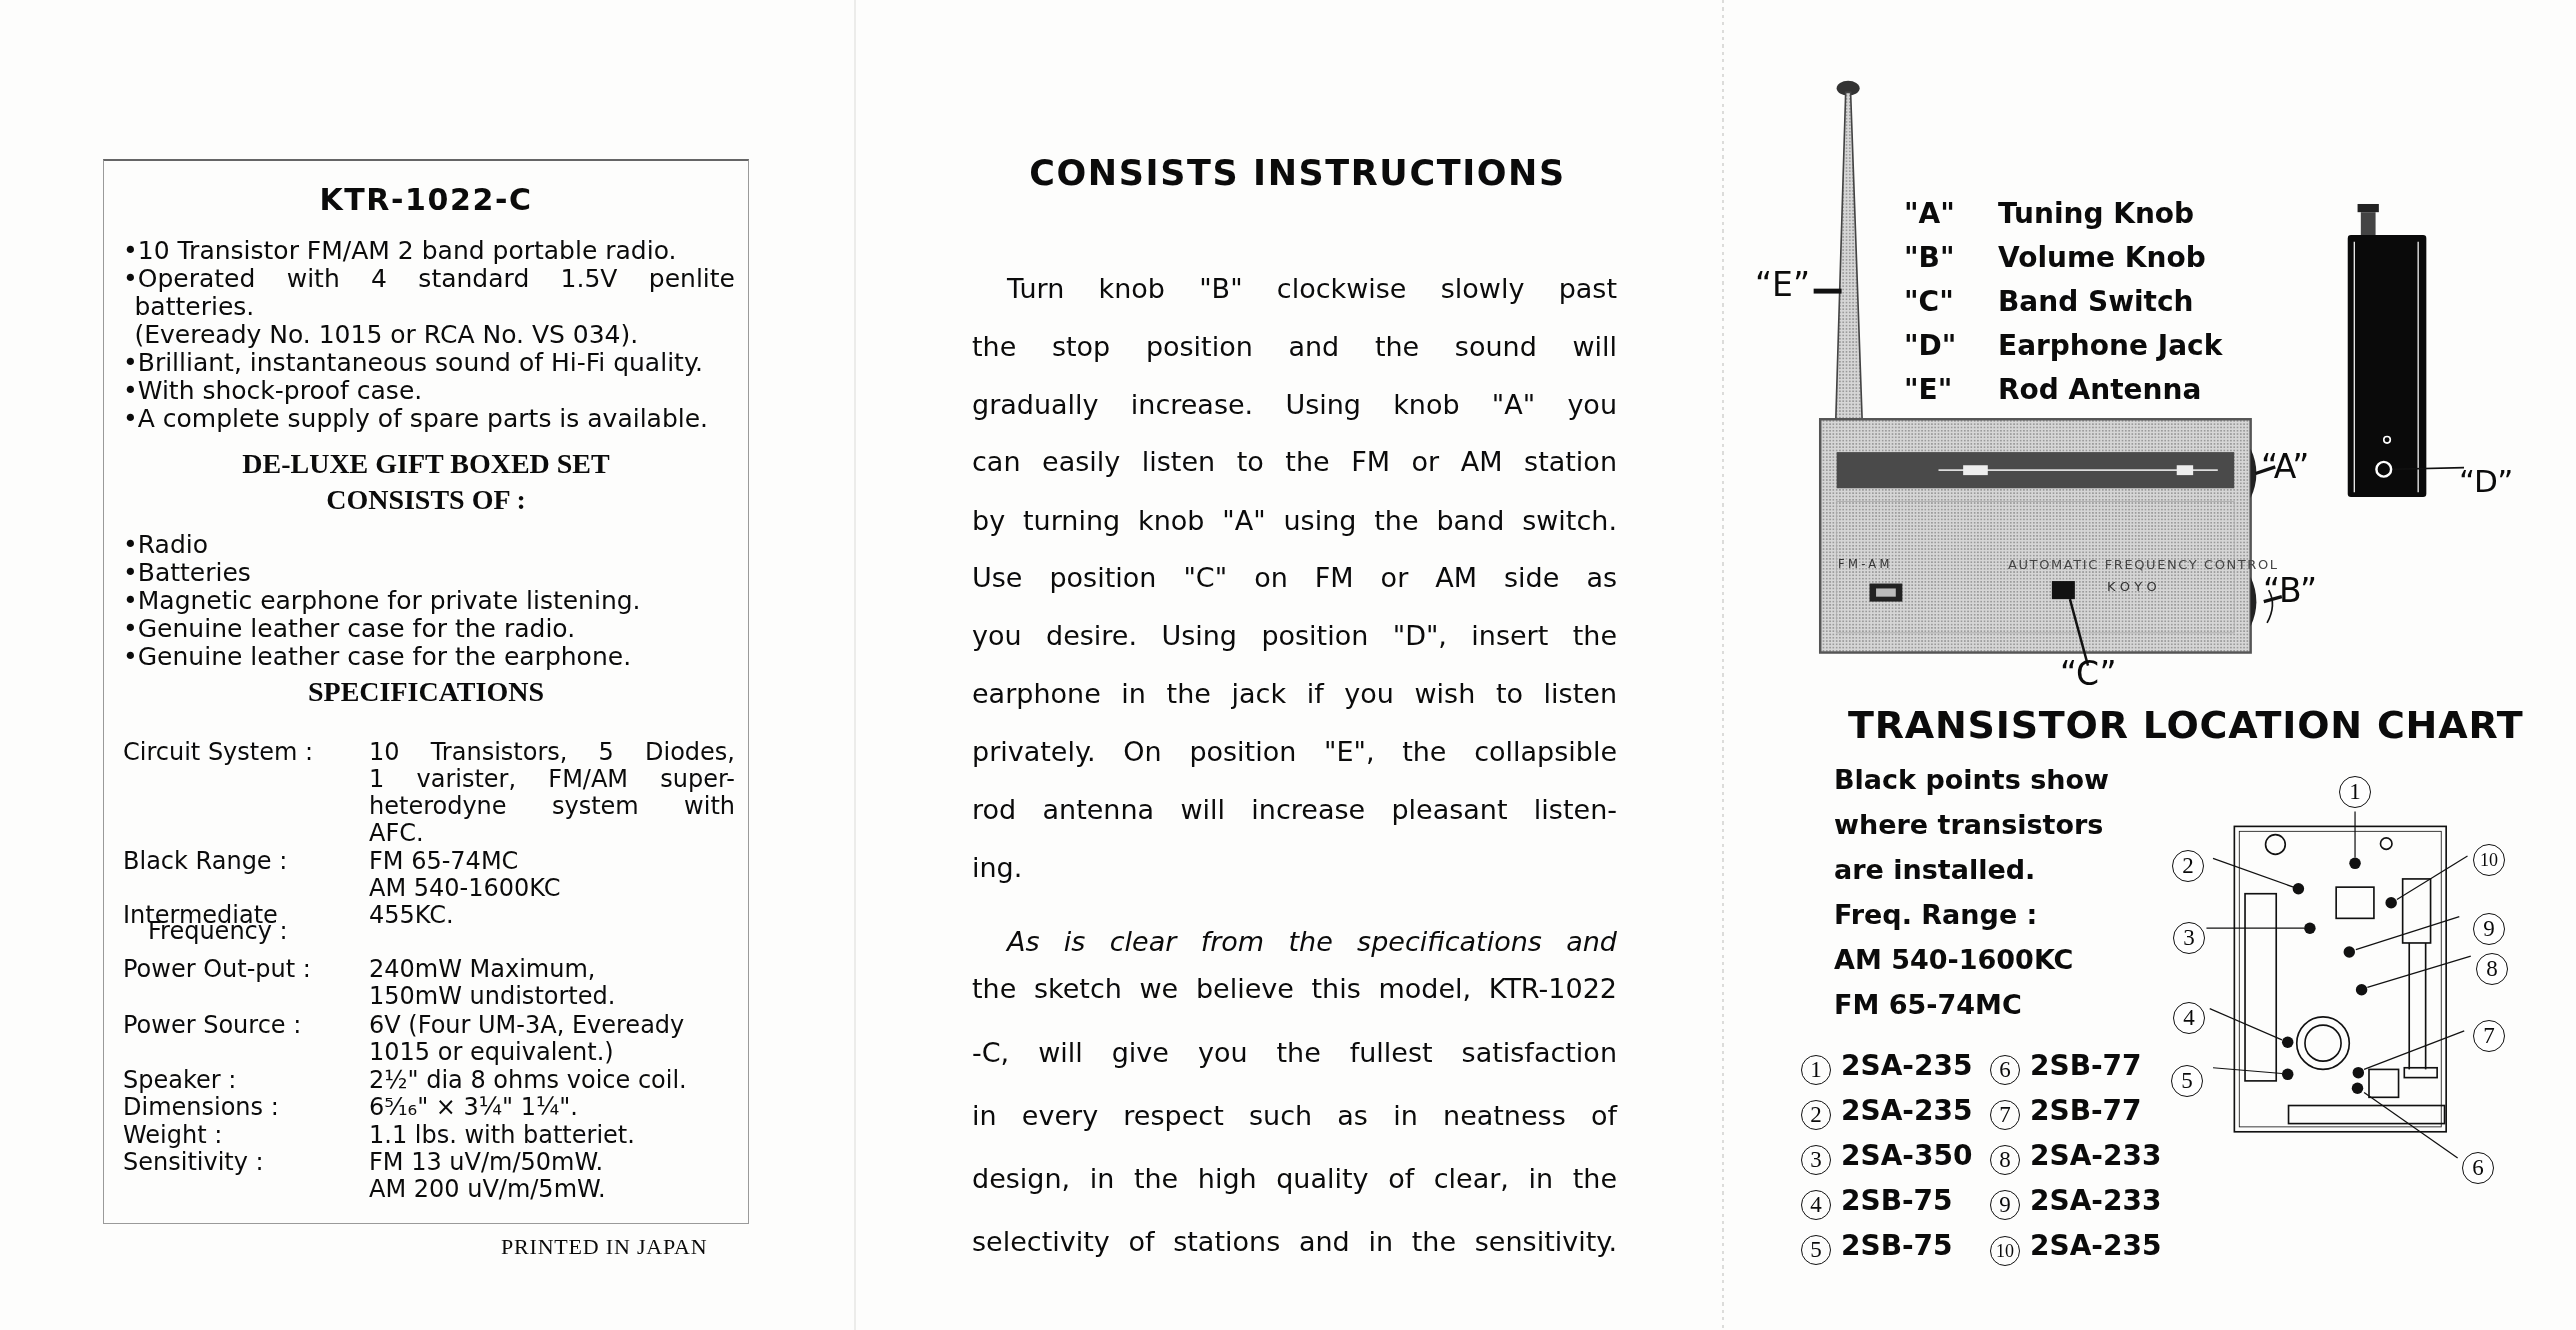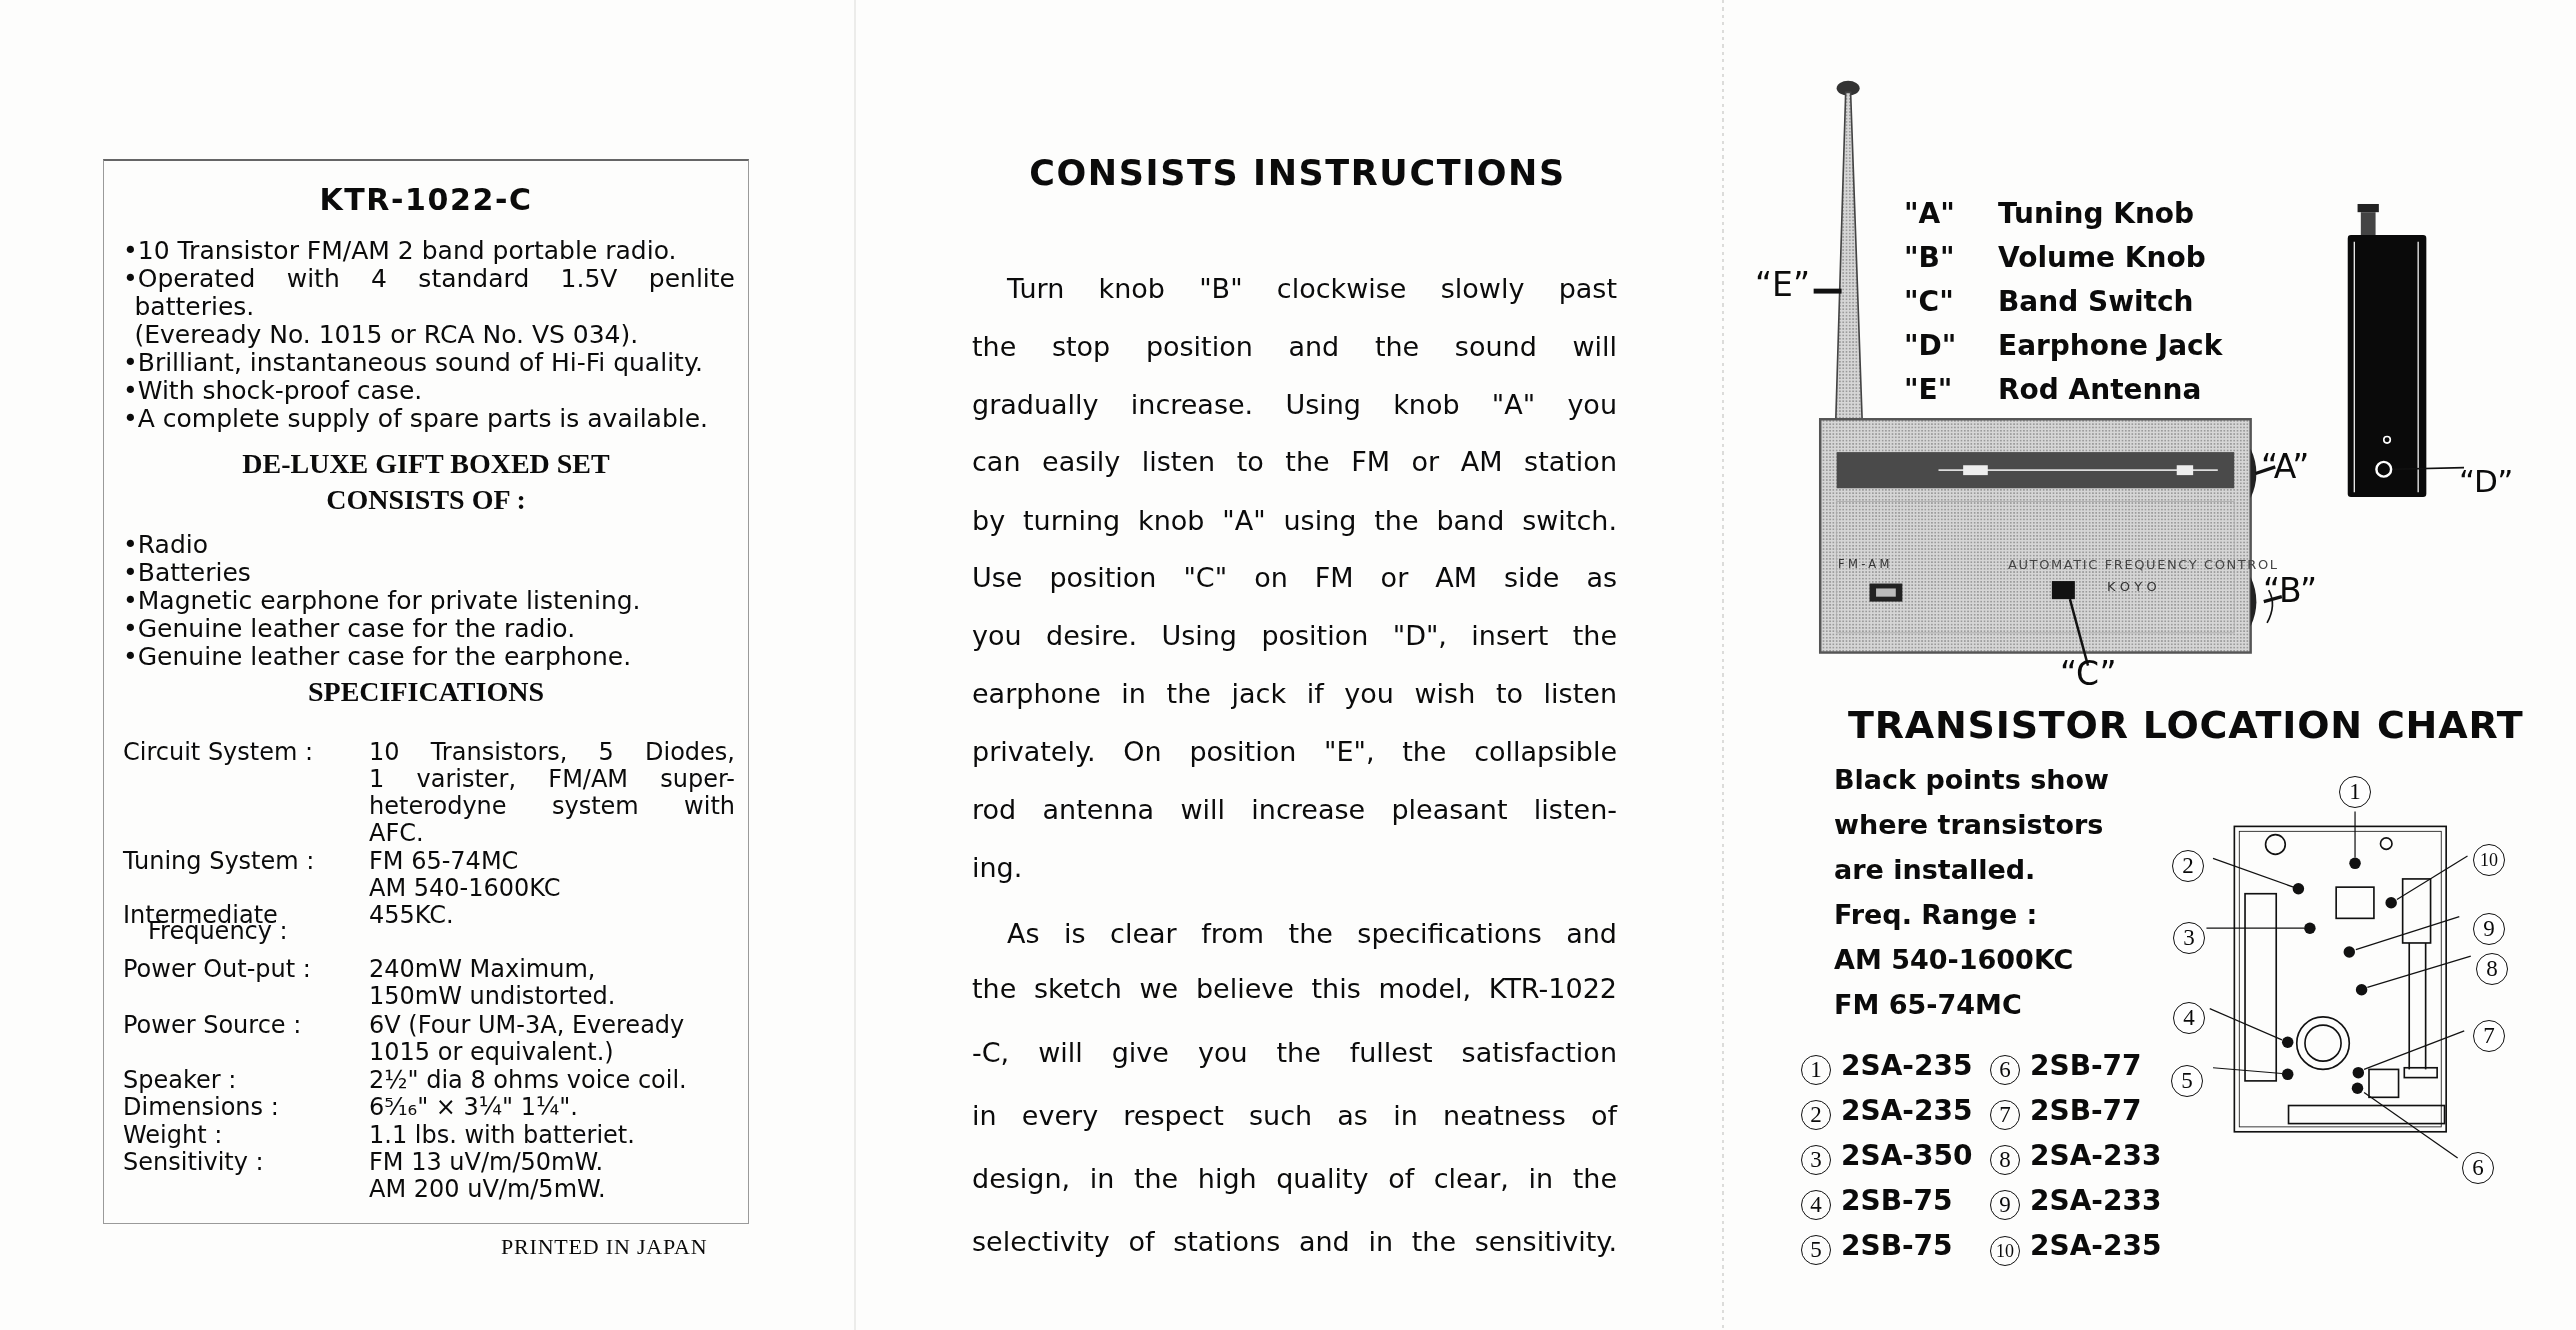--- a/index.html
+++ b/index.html
@@ -80,21 +80,21 @@
   <div class="abs spec-row" style="top:739px;height:108px;">
     <span class="spec-label">Circuit System :</span>
     <div class="spec-val">
       <div style="text-align:justify;text-align-last:justify;">10 Transistors, 5 Diodes,</div>
       <div style="text-align:justify;text-align-last:justify;">1 varister, FM/AM super-</div>
       <div style="text-align:justify;text-align-last:justify;">heterodyne system with</div>
       <div>AFC.</div>
     </div>
   </div>
   <div class="abs spec-row" style="top:848px;">
-    <span class="spec-label">Tuning System :</span>
+    <span class="spec-label">Black Range :</span>
     <div class="spec-val">
       <div>FM 65-74MC</div>
       <div>AM 540-1600KC</div>
     </div>
   </div>
   <div class="abs spec-row" style="top:902px;">
     <span class="spec-label">Intermediate</span>
     <span class="spec-label" style="top:16px;left:25px;">  Frequency :</span>
     <div class="spec-val">
       <div>455KC.</div>
@@ -153,21 +153,21 @@
   <div class="op-line" style="top:232px;">by turning knob "A" using the band switch.</div>
   <div class="op-line" style="top:289px;">Use position "C" on FM or AM side as</div>
   <div class="op-line" style="top:347px;">you desire.  Using position "D", insert the</div>
   <div class="op-line" style="top:405px;">earphone in the jack if you wish to listen</div>
   <div class="op-line" style="top:463px;">privately.  On position "E", the collapsible</div>
   <div class="op-line" style="top:521px;">rod antenna will increase pleasant listen-</div>
   <div class="op-line last" style="top:579px;">ing.</div>
 </div>
 
 <div class="abs op-para" style="top:910px;height:345px;">
-  <div class="op-line indent" style="top:8px;">As is clear from the specifications and</div>
+  <div class="op-line indent" style="top:16px;font-style:italic;">As is clear from the specifications and</div>
   <div class="op-line" style="top:63px;">the sketch we believe this model, KTR-1022</div>
   <div class="op-line" style="top:127px;">-C, will give you the fullest satisfaction</div>
   <div class="op-line" style="top:190px;">in every respect such as in neatness of</div>
   <div class="op-line" style="top:253px;">design, in the high quality of clear, in the</div>
   <div class="op-line" style="top:316px;">selectivity of stations and in the sensitivity.</div>
 </div>
 
 <svg class="abs" style="left:1766px;top:74px;" width="575" height="633" viewBox="0 0 700 770">
   <defs>
     <pattern id="ht" width="4" height="4" patternUnits="userSpaceOnUse">

